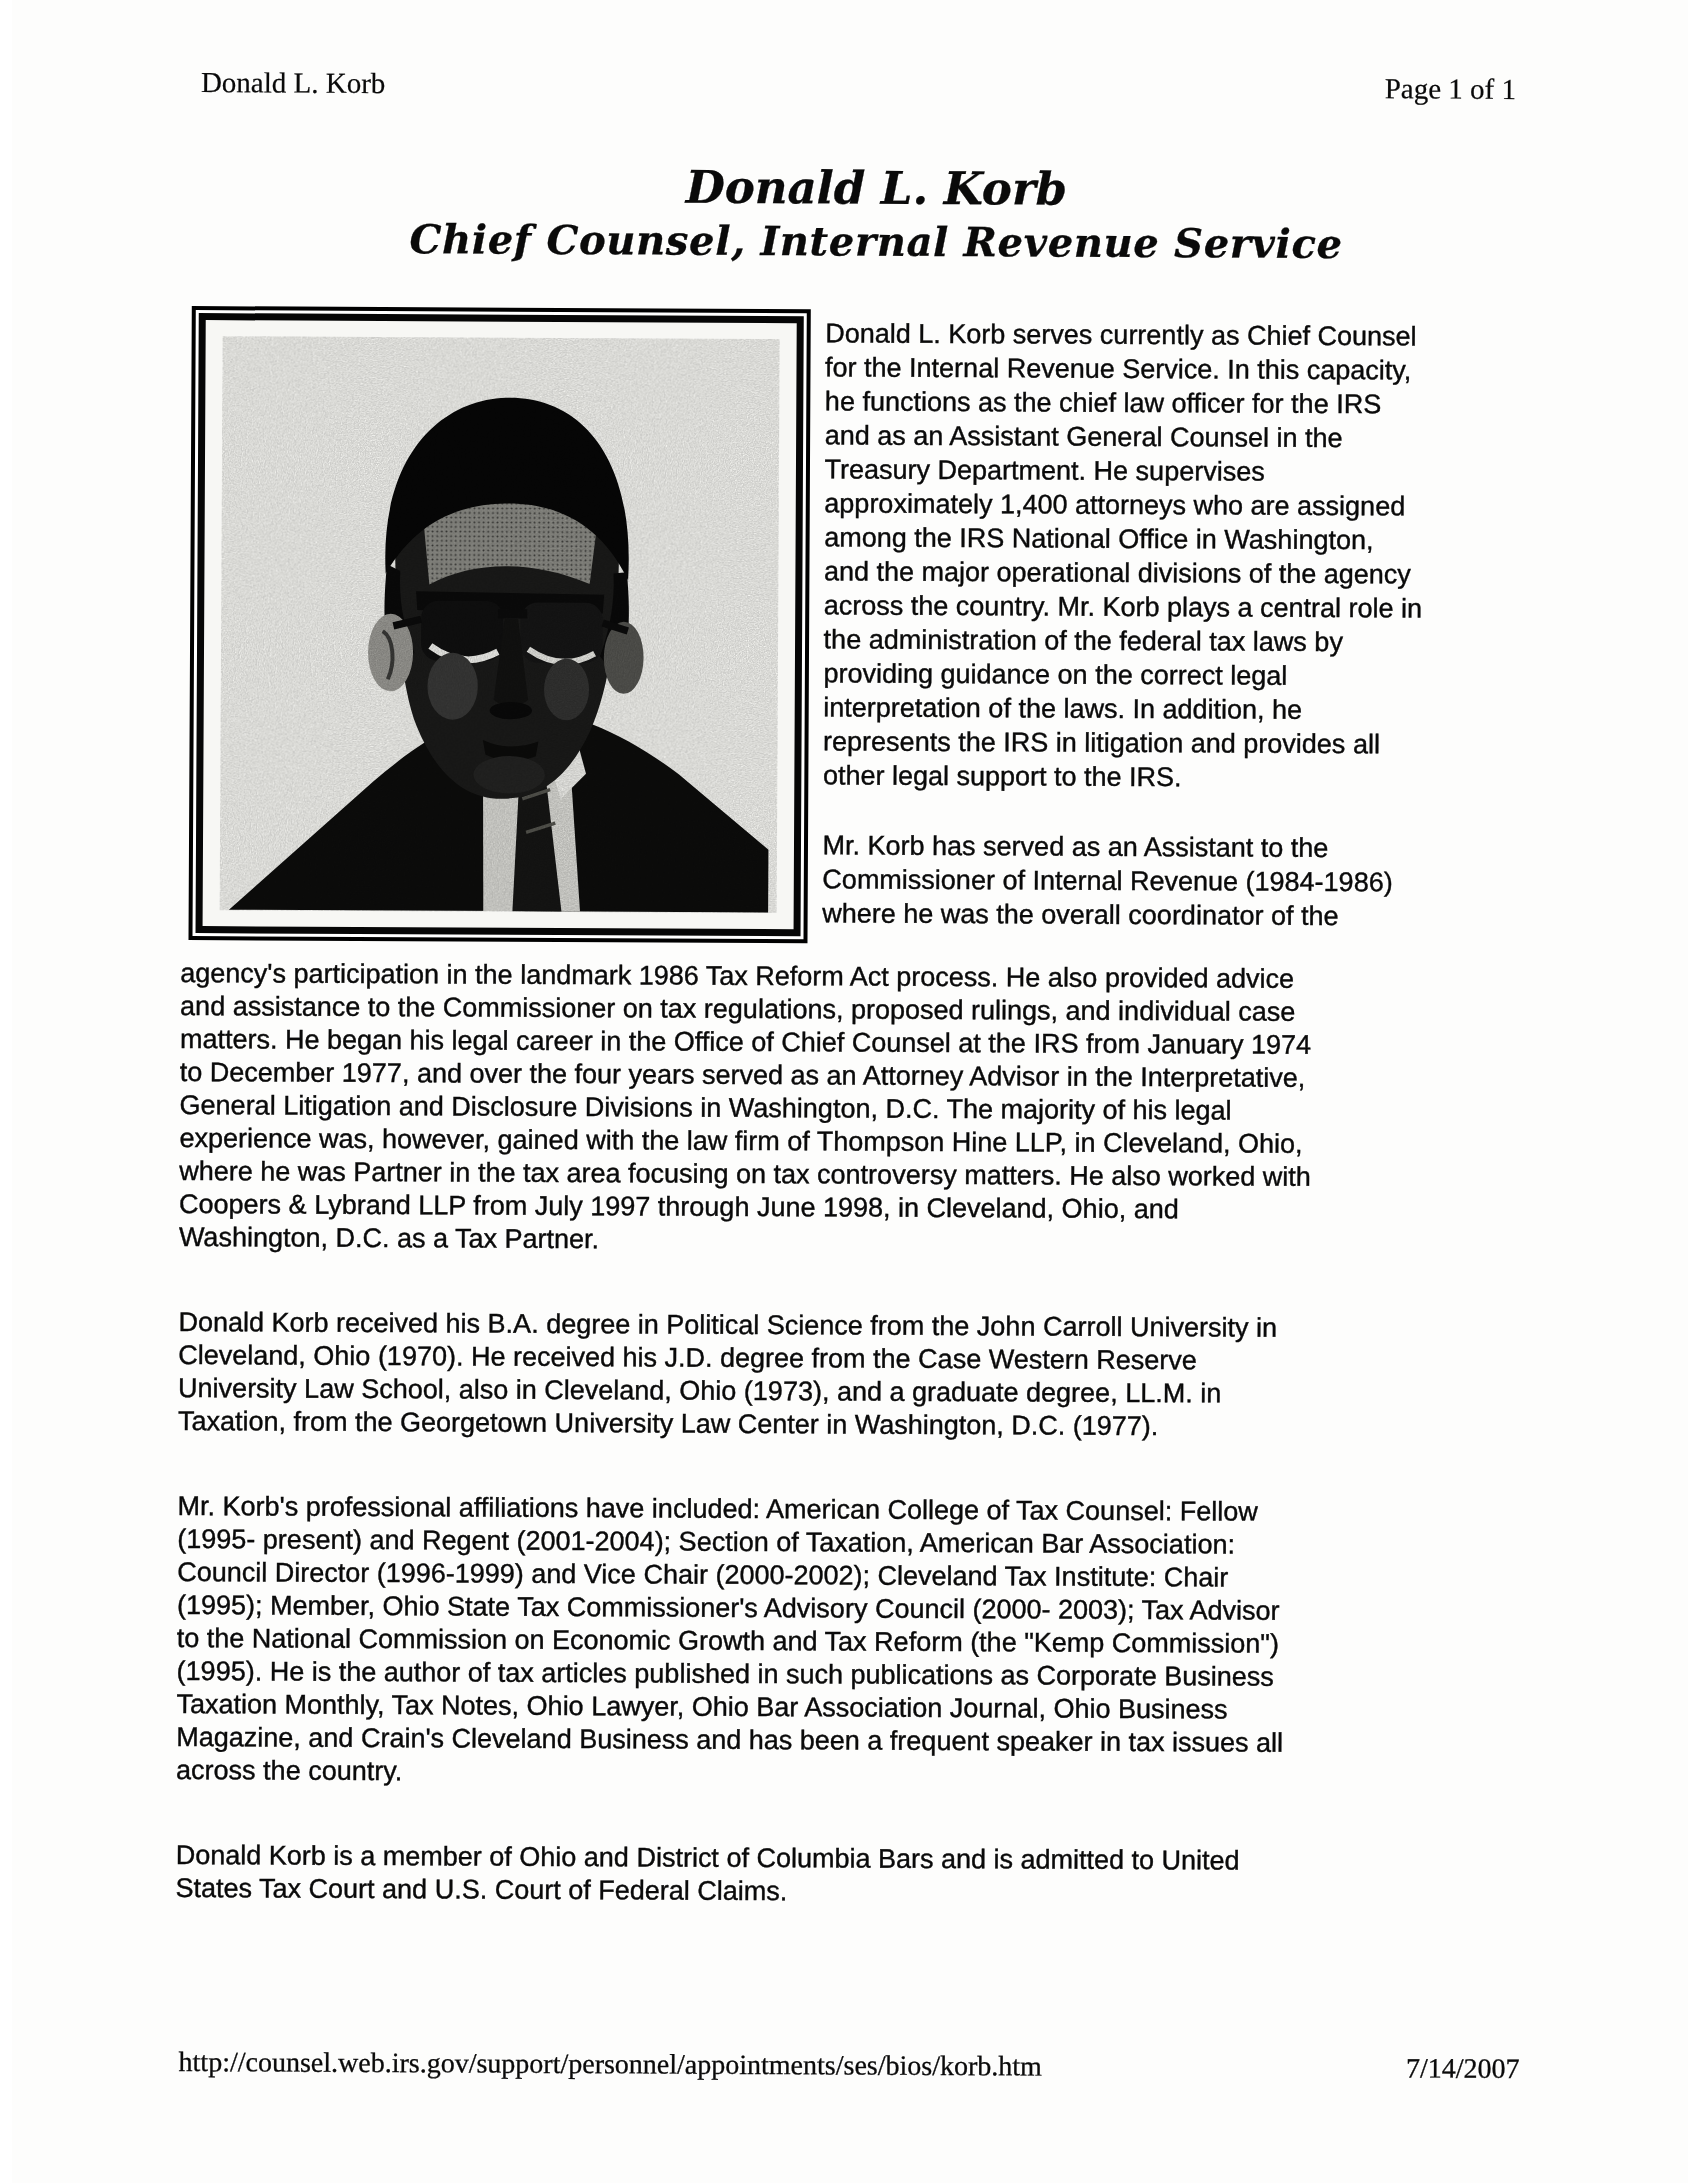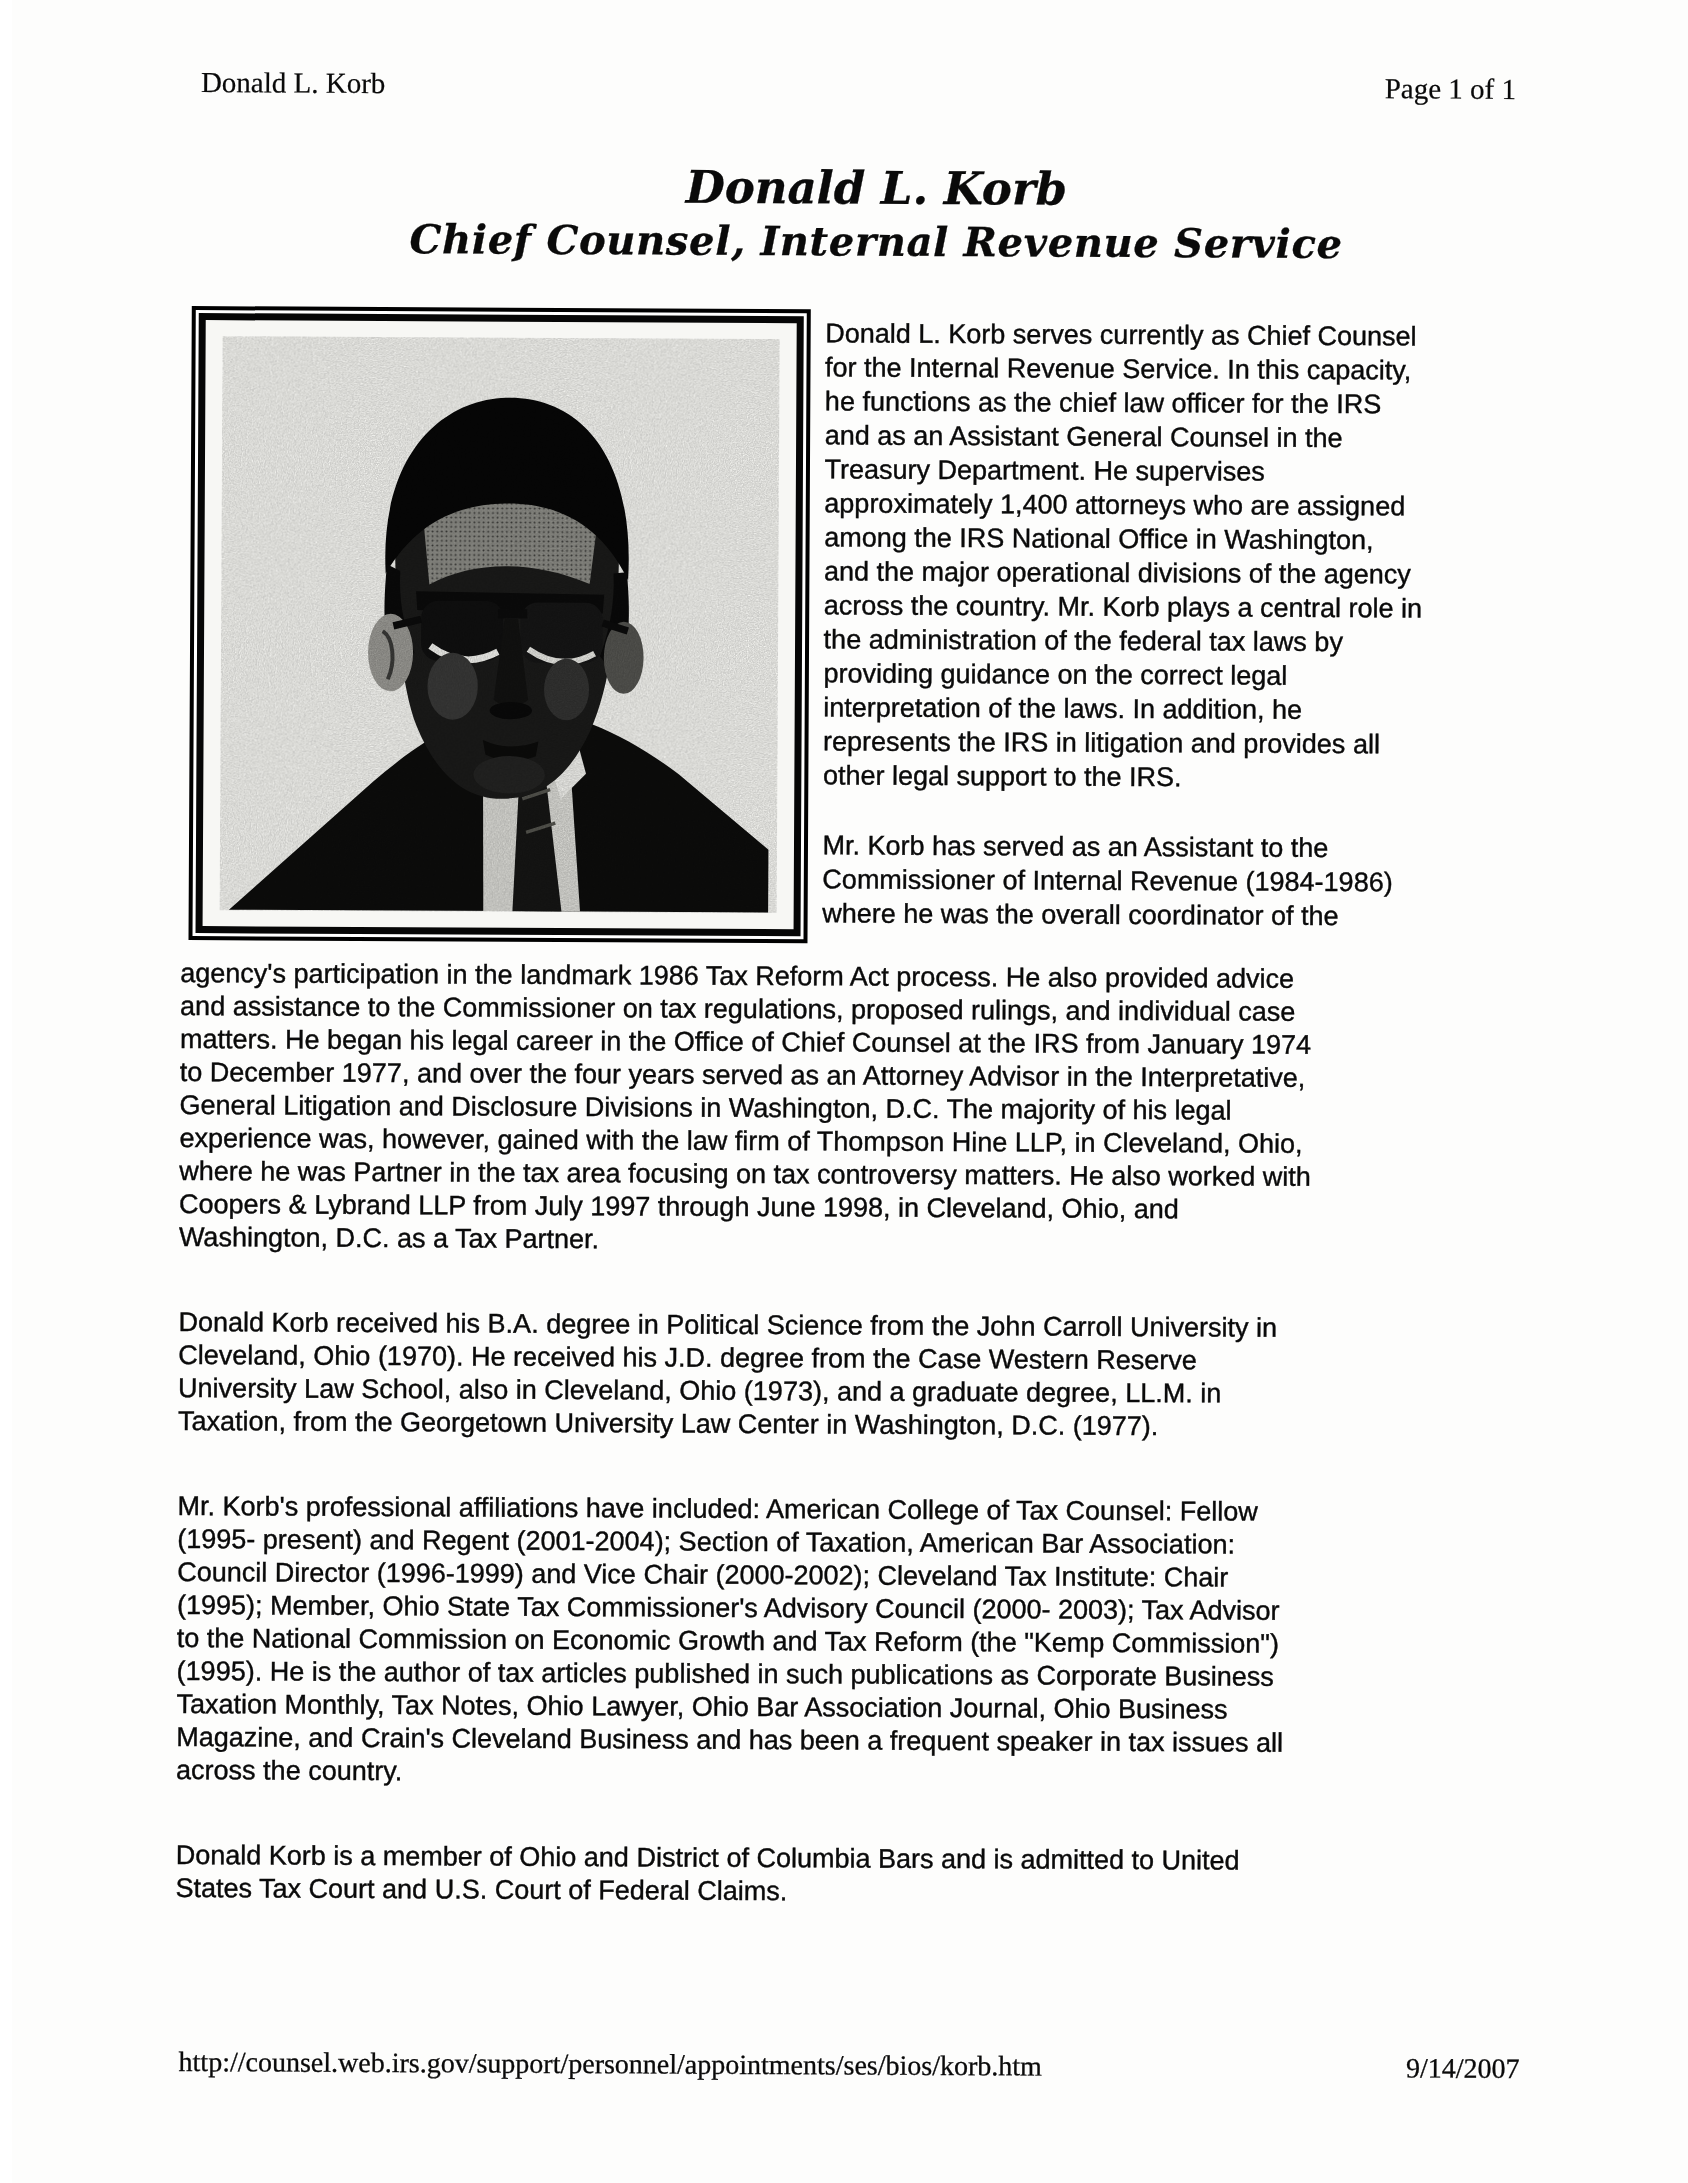--- a/index.html
+++ b/index.html
@@ -180,18 +180,18 @@
 (1995). He is the author of tax articles published in such publications as Corporate Business
 Taxation Monthly, Tax Notes, Ohio Lawyer, Ohio Bar Association Journal, Ohio Business
 Magazine, and Crain's Cleveland Business and has been a frequent speaker in tax issues all
 across the country.</p>
       <p class="para">Donald Korb is a member of Ohio and District of Columbia Bars and is admitted to United
 States Tax Court and U.S. Court of Federal Claims.</p>
     </div>
 
     <div class="doc-footer">
       <span>http://counsel.web.irs.gov/support/personnel/appointments/ses/bios/korb.htm</span>
-      <span>9/14/2007</span>
+      <span>7/14/2007</span>
     </div>
 
   </div>
 </div>
 
 
 </body></html>

